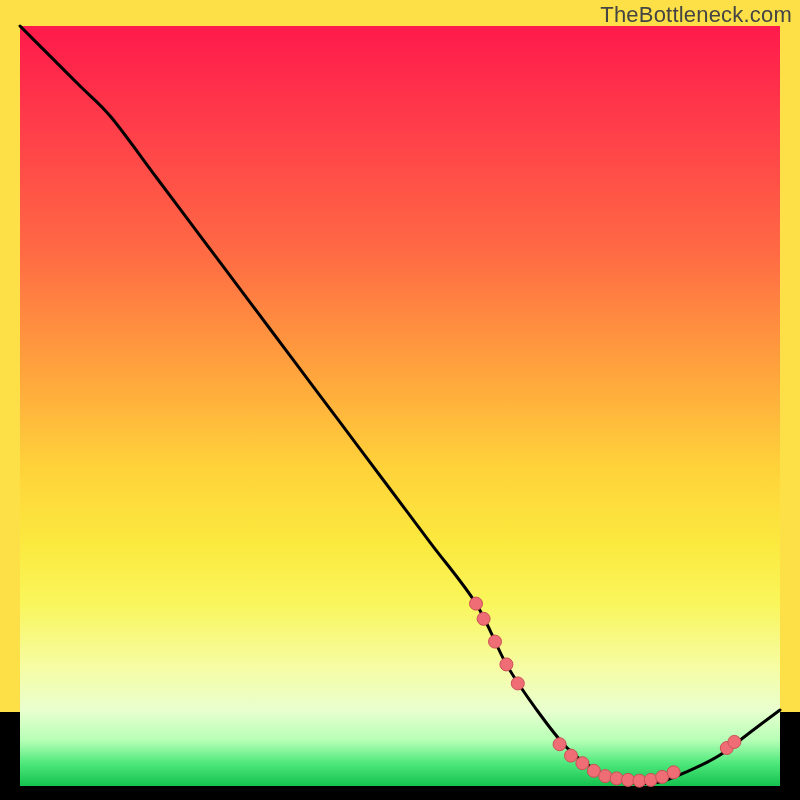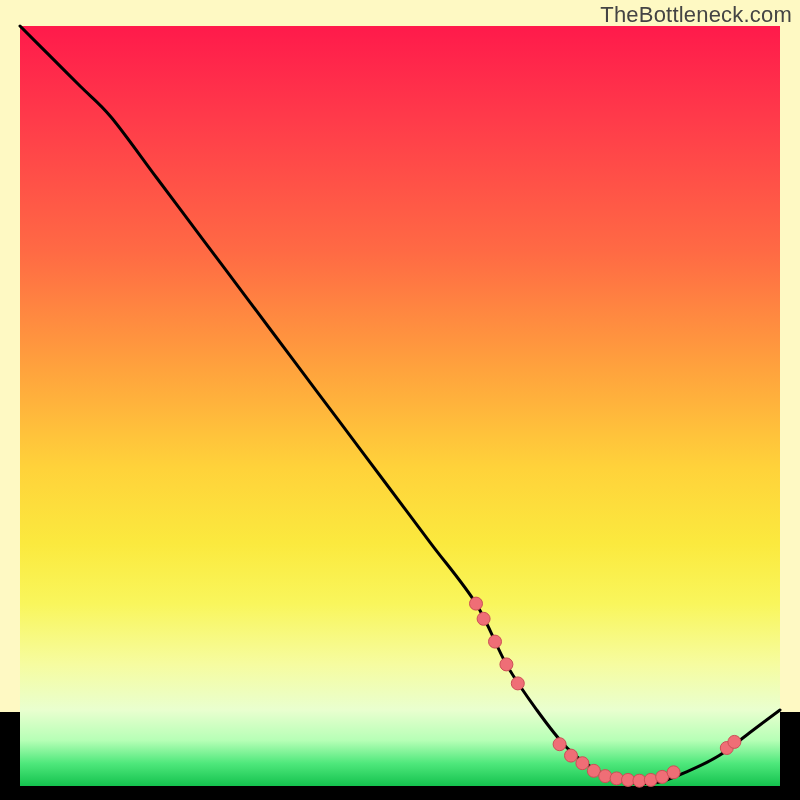--- a/index.html
+++ b/index.html
@@ -8,21 +8,21 @@
     background: #000;
     width: 800px;
     height: 800px;
     overflow: hidden;
     font-family: Arial, Helvetica, sans-serif;
   }
   .frame {
     position: relative;
     width: 800px;
     height: 712px;
-    background: #fef9c3;
+    background: #fde047;
   }
   .watermark {
     position: absolute;
     top: 2px;
     right: 8px;
     color: #444;
     font-size: 22px;
     font-weight: 400;
     letter-spacing: 0.2px;
     user-select: none;

